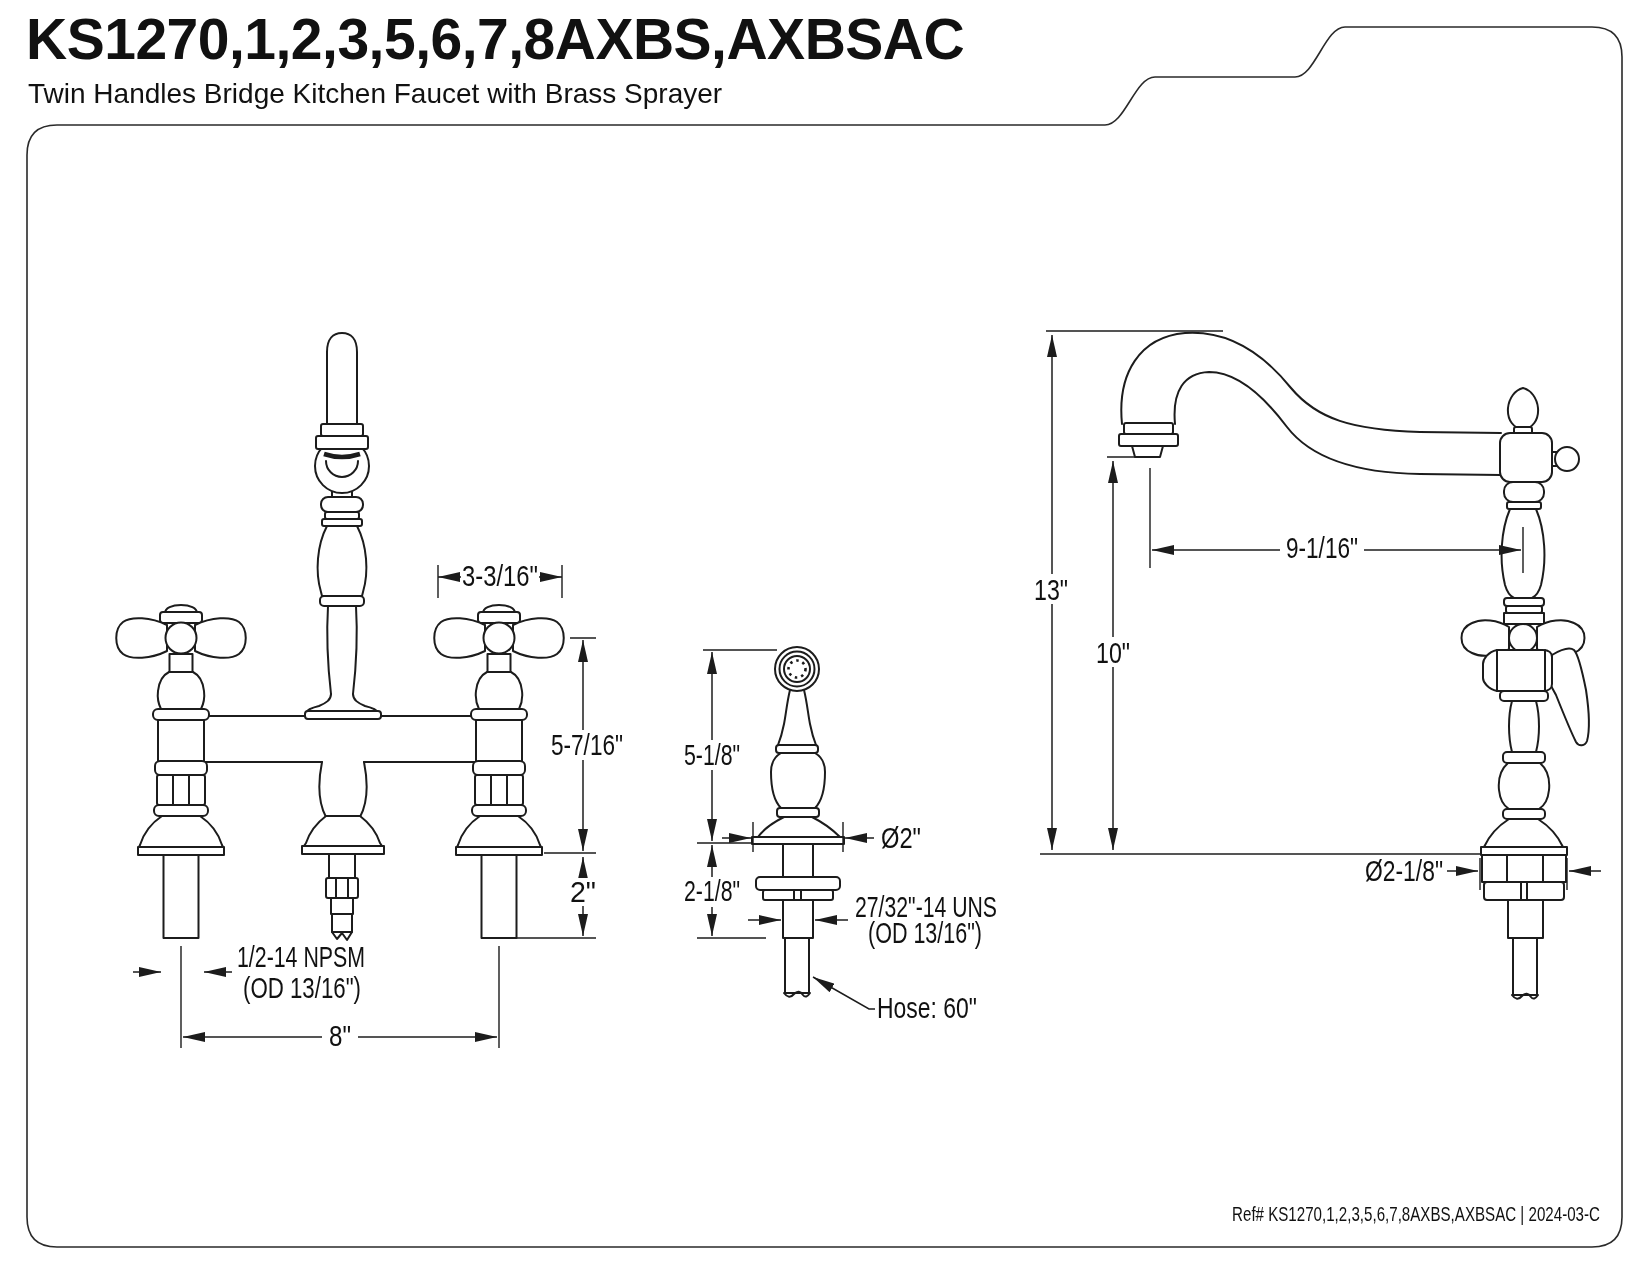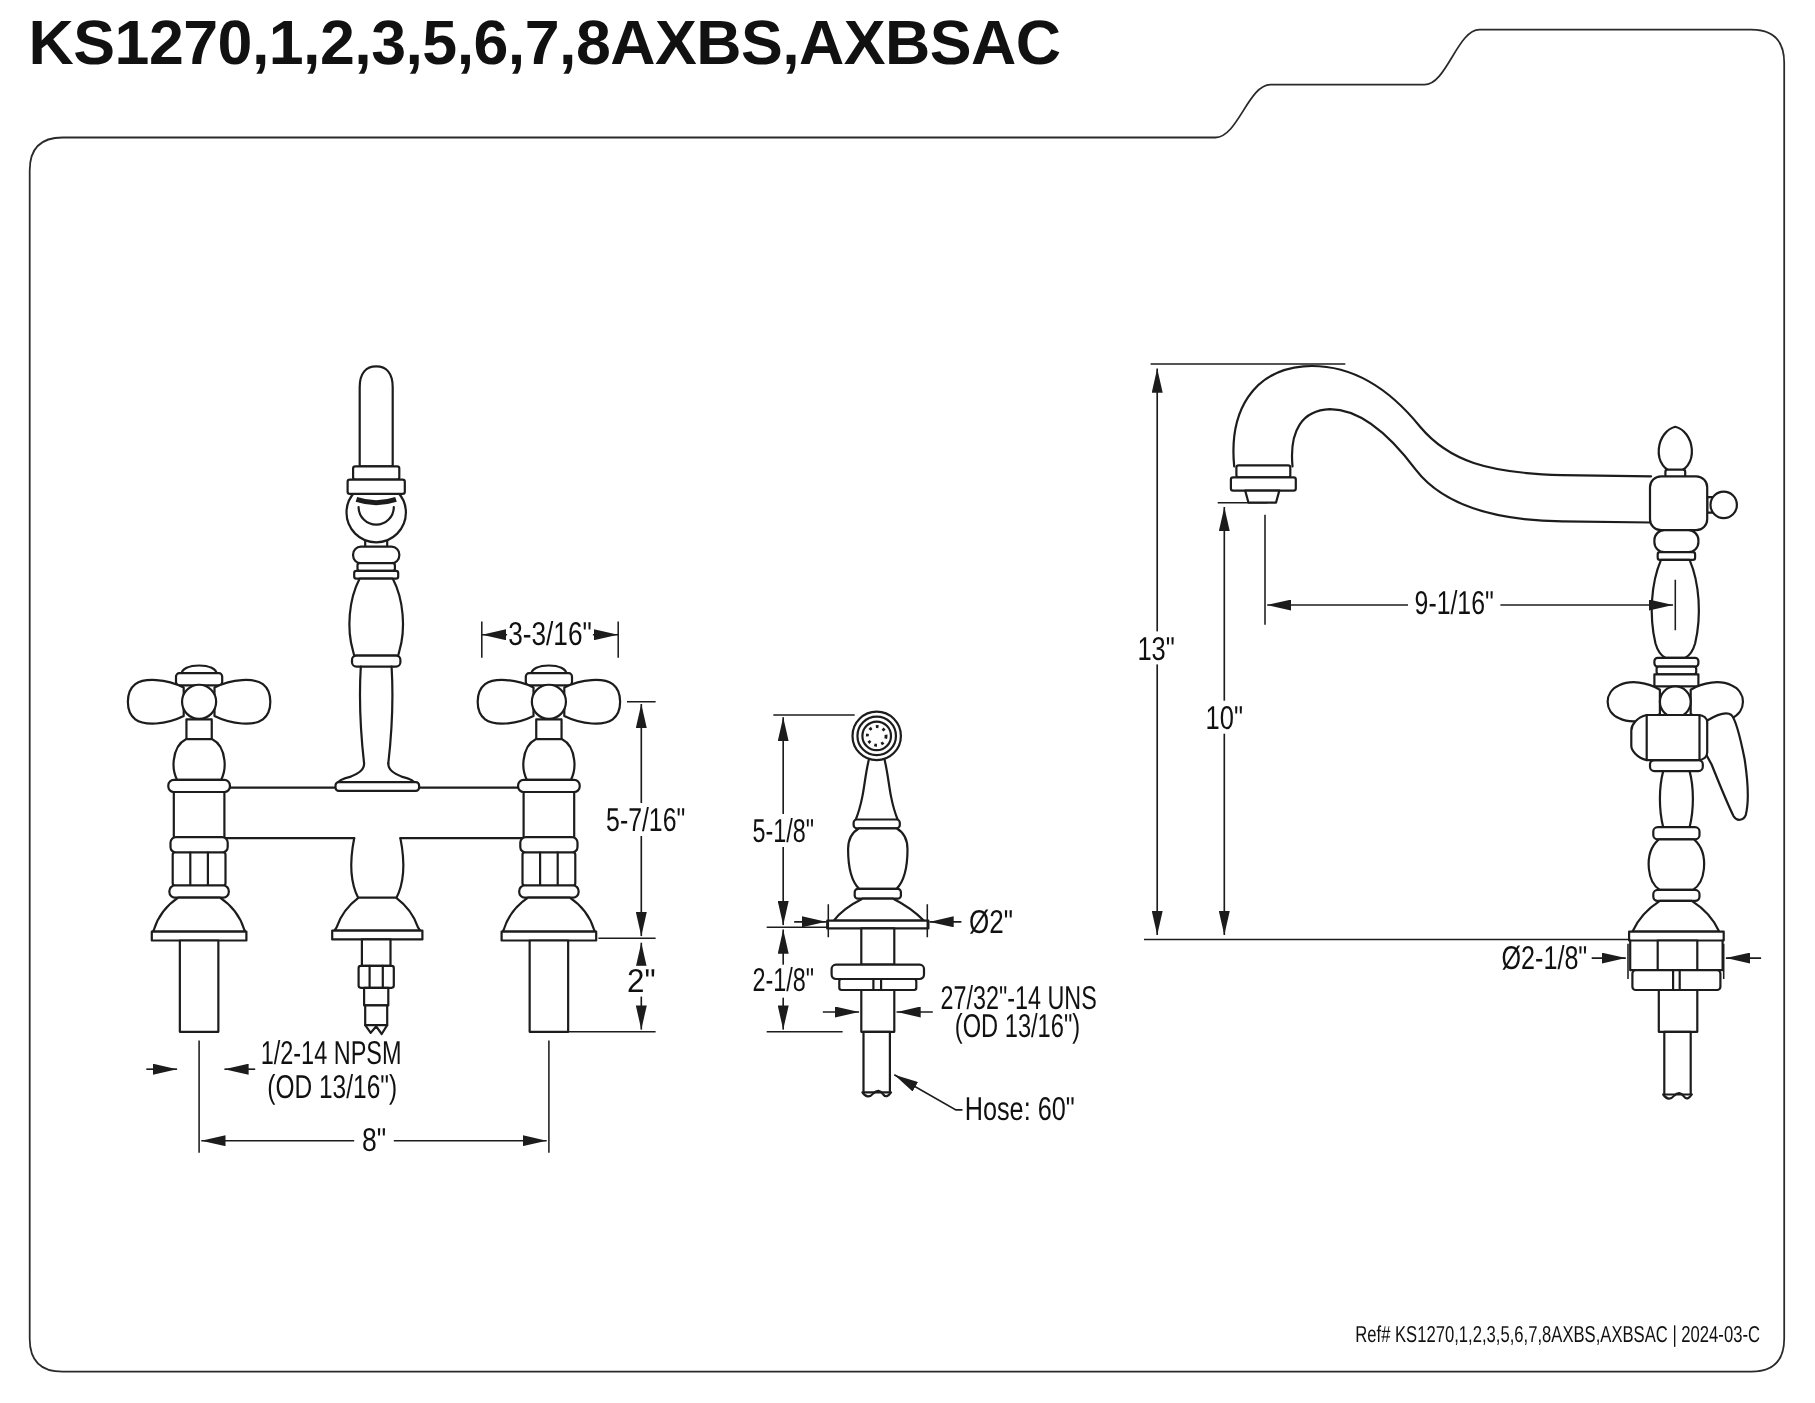--- a/index.html
+++ b/index.html
@@ -19,20 +19,21 @@
   .bg{fill:#fff;stroke:none;}
   .seal{stroke:#1c1c1c;stroke-width:4.5;fill:none;}
   .dots{stroke:#1c1c1c;stroke-width:2.6;fill:none;stroke-dasharray:2.5,4;}
 </style>
 </head>
 <body>
 
 <div class="sheet">
 
   <div class="title">KS1270,1,2,3,5,6,7,8AXBS,AXBSAC</div>
+  <div class="subtitle">Twin Handles Bridge Kitchen Faucet with Brass Sprayer</div>
 
   <svg width="1650" height="1275" viewBox="0 0 1650 1275">
     <defs>
       <marker id="ah" viewBox="0 0 22 10" refX="22" refY="5" markerWidth="22" markerHeight="10" markerUnits="userSpaceOnUse" orient="auto-start-reverse">
         <path d="M0,0 L22,5 L0,10 Z" fill="#1c1c1c"></path>
       </marker>
       <pattern id="pThread" width="8" height="4.6" patternUnits="userSpaceOnUse">
         <line x1="0" y1="1.4" x2="8" y2="1.4" stroke="#1c1c1c" stroke-width="1.3"></line>
       </pattern>
       <pattern id="pKnurl" width="3.6" height="16" patternUnits="userSpaceOnUse">

